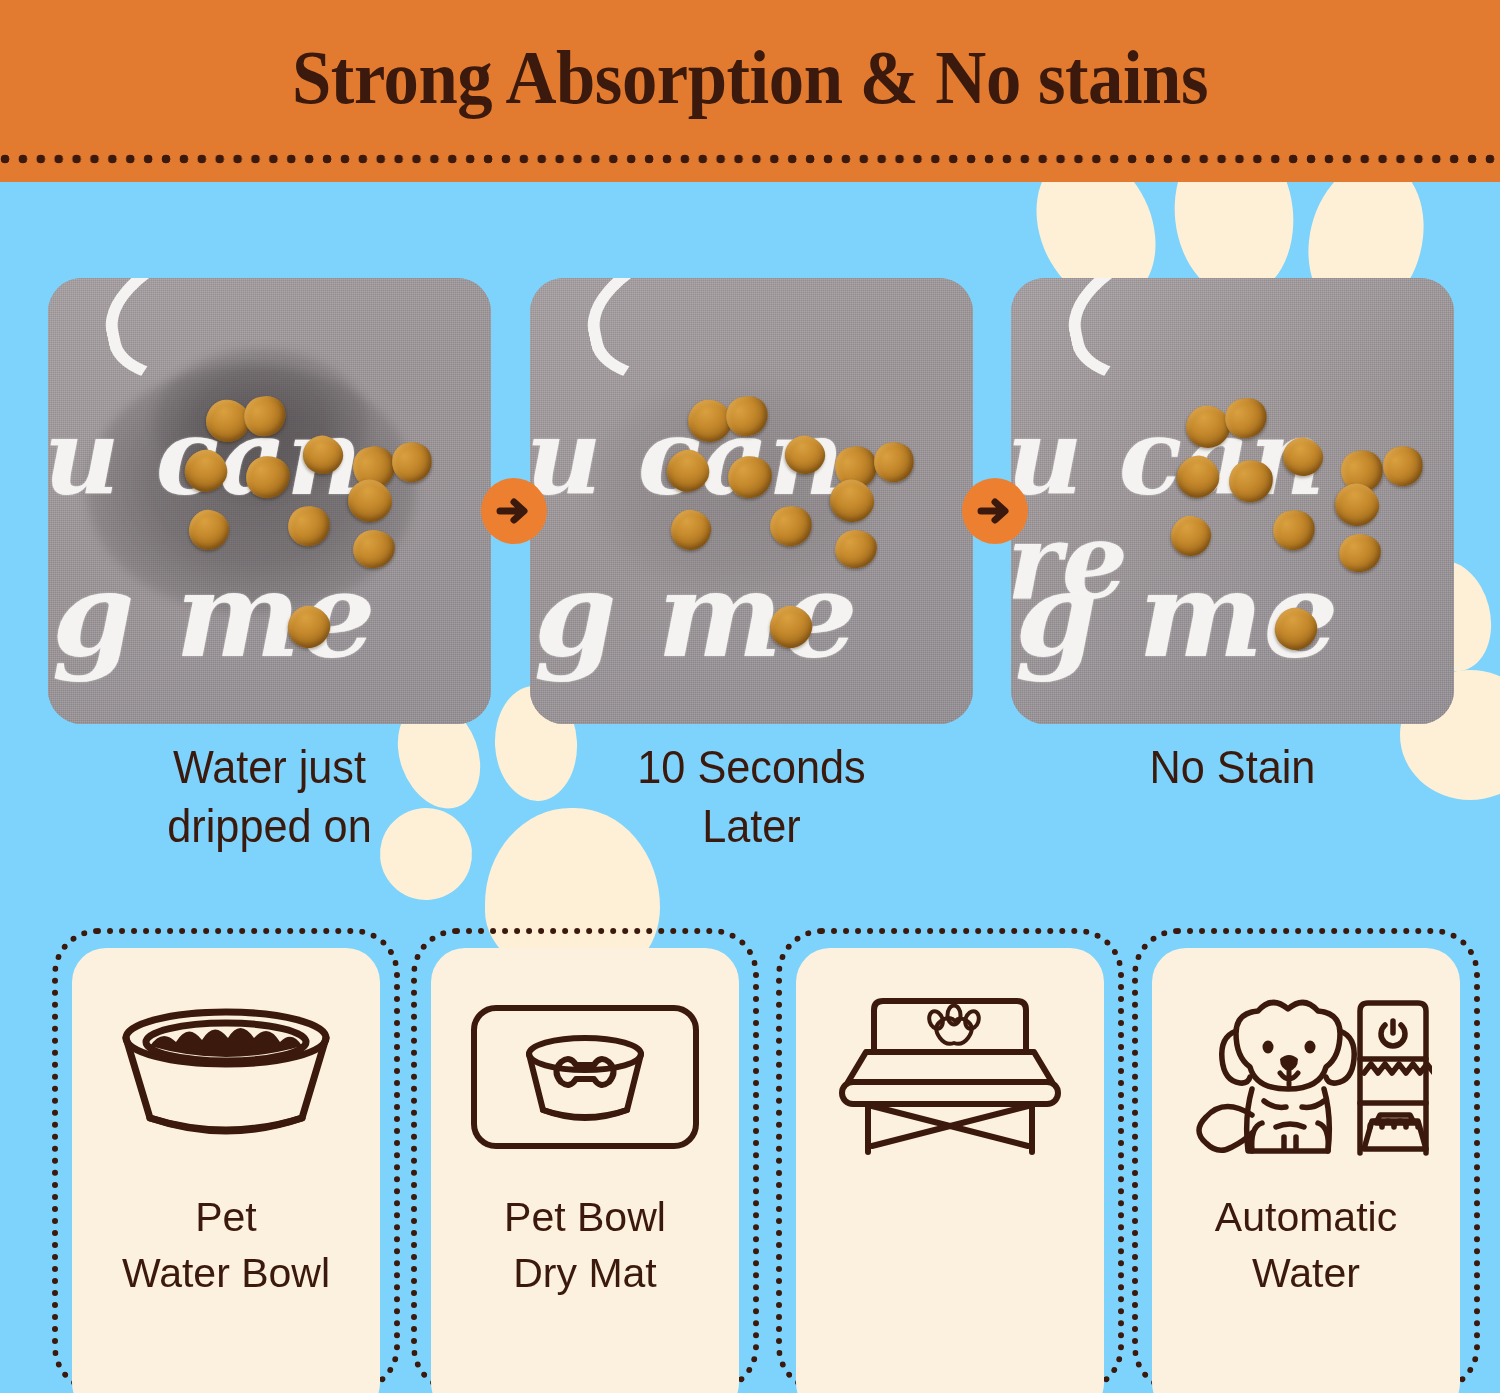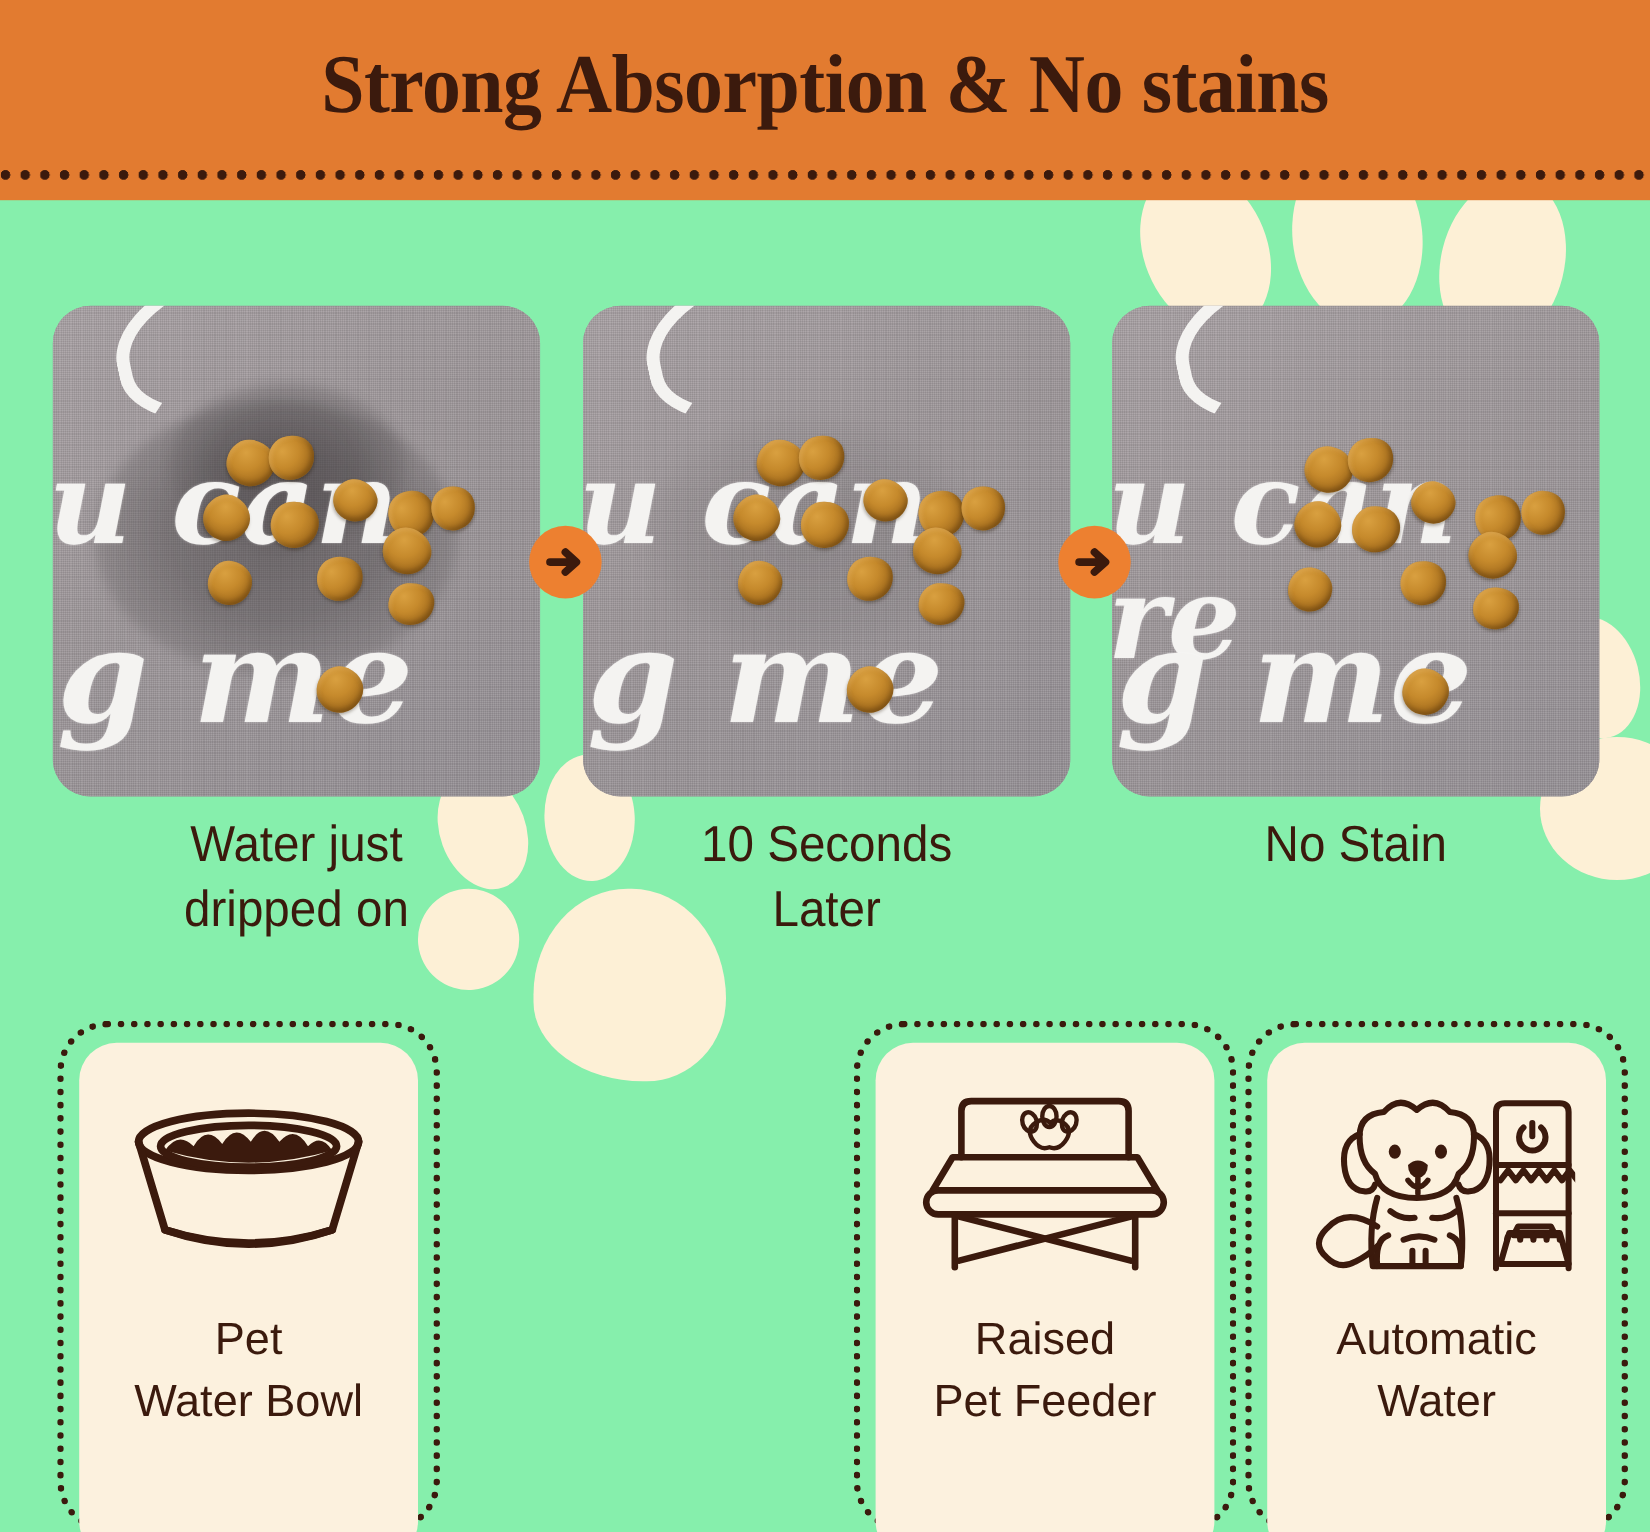--- a/index.html
+++ b/index.html
@@ -9,21 +9,21 @@
     height: 1393px;
     overflow: hidden;
     background: #ffffff;
     font-family: "Liberation Sans", sans-serif;
   }
 
   #page {
     position: relative;
     width: 1500px;
     height: 1393px;
-    background: #86efac;
+    background: #7dd3fc;
     overflow: hidden;
   }
 
   
   .paw-wm {
     position: absolute;
     pointer-events: none;
     z-index: 0;
   }
   .paw-wm .pad {
@@ -392,20 +392,38 @@
             <path d="M40 44 Q52 26 66 40 Q78 20 92 38 Q104 18 118 36
                      Q130 16 144 36 Q158 20 170 40 Q182 28 192 44
                      Q116 66 40 44 Z" fill="#3B1A0D"></path>
           </svg>
         </div>
         <div class="card-label">Pet
 Water Bowl</div>
       </div>
     </div>
 
+    <div class="card k2">
+      <div class="card-inner">
+        <div class="card-icon">
+          <svg width="232" height="150" viewBox="0 0 232 150" aria-hidden="true">
+            <g fill="none" stroke="#3B1A0D" stroke-width="6" stroke-linecap="round" stroke-linejoin="round">
+              <rect x="5" y="6" width="222" height="138" rx="22"></rect>
+              <ellipse cx="116" cy="52" rx="56" ry="16"></ellipse>
+              <path d="M60 52 L74 108 Q116 122 158 108 L172 52"></path>
+              <path d="M74 108 Q116 124 158 108"></path>
+              <path d="M92 80 q-9 -11 0 -20 q9 -7 15 3 h18 q6 -10 15 -3 q9 9 0 20
+                       q-9 7 -15 -3 h-18 q-6 10 -15 3 Z"></path>
+            </g>
+          </svg>
+        </div>
+        <div class="card-label">Pet Bowl
+Dry Mat</div>
+      </div>
+    </div>
 
     <div class="card k3">
       <div class="card-inner">
         <div class="card-icon">
           <svg width="236" height="166" viewBox="0 0 236 166" aria-hidden="true">
             <g fill="none" stroke="#3B1A0D" stroke-width="6" stroke-linecap="round" stroke-linejoin="round">
               <path d="M42 58 V16 q0 -9 9 -9 H185 q9 0 9 9 V58"></path>
               <path d="M34 58 H202 L220 88 H16 Z"></path>
               <rect x="10" y="88" width="216" height="22" rx="11"></rect>
               <path d="M36 110 V158"></path>
@@ -415,22 +433,20 @@
             </g>
             <g fill="none" stroke="#3B1A0D" stroke-width="4" stroke-linecap="round" stroke-linejoin="round">
               <ellipse cx="104" cy="26" rx="6.5" ry="9" transform="rotate(-18 104 26)"></ellipse>
               <ellipse cx="122" cy="21" rx="6.5" ry="9.5"></ellipse>
               <ellipse cx="140" cy="26" rx="6.5" ry="9" transform="rotate(18 140 26)"></ellipse>
               <path d="M108 44 q-8 -11 1 -17 q8 -6 14 0 q5 -5 12 0 q9 6 1 17
                        q-6 8 -14 5 q-8 3 -14 -5 Z"></path>
             </g>
           </svg>
         </div>
-        <div class="card-label">Raised
-Pet Feeder</div>
       </div>
     </div>
 
     <div class="card k4">
       <div class="card-inner">
         <div class="card-icon">
           <svg width="252" height="160" viewBox="0 0 252 160" aria-hidden="true">
             <g fill="none" stroke="#3B1A0D" stroke-width="5.5" stroke-linecap="round" stroke-linejoin="round">
 
               <path d="M56 36 q0 -20 22 -22 q14 -16 30 -2 q16 -14 30 2 q22 2 22 22

